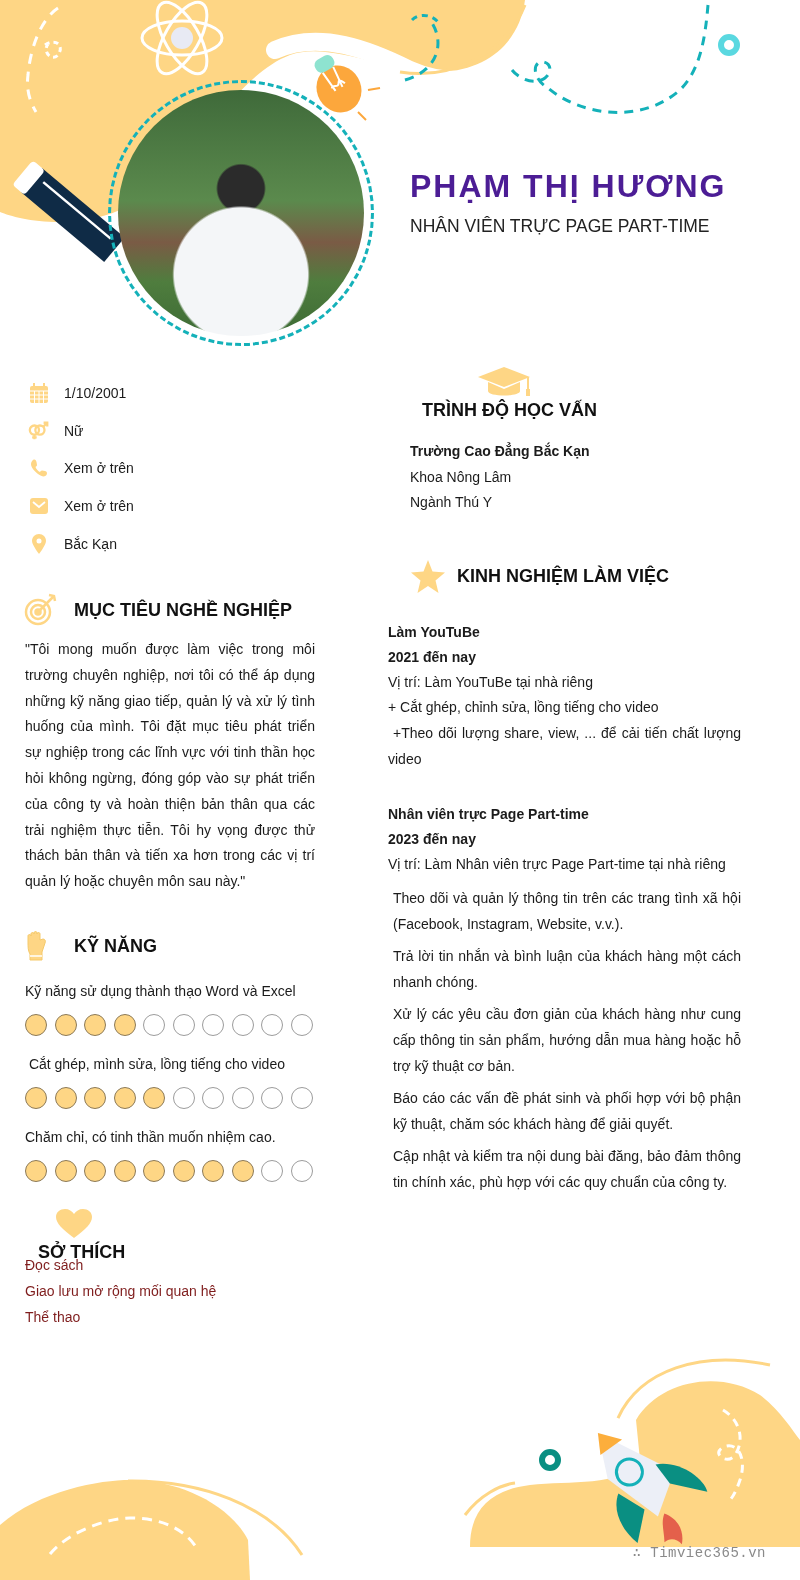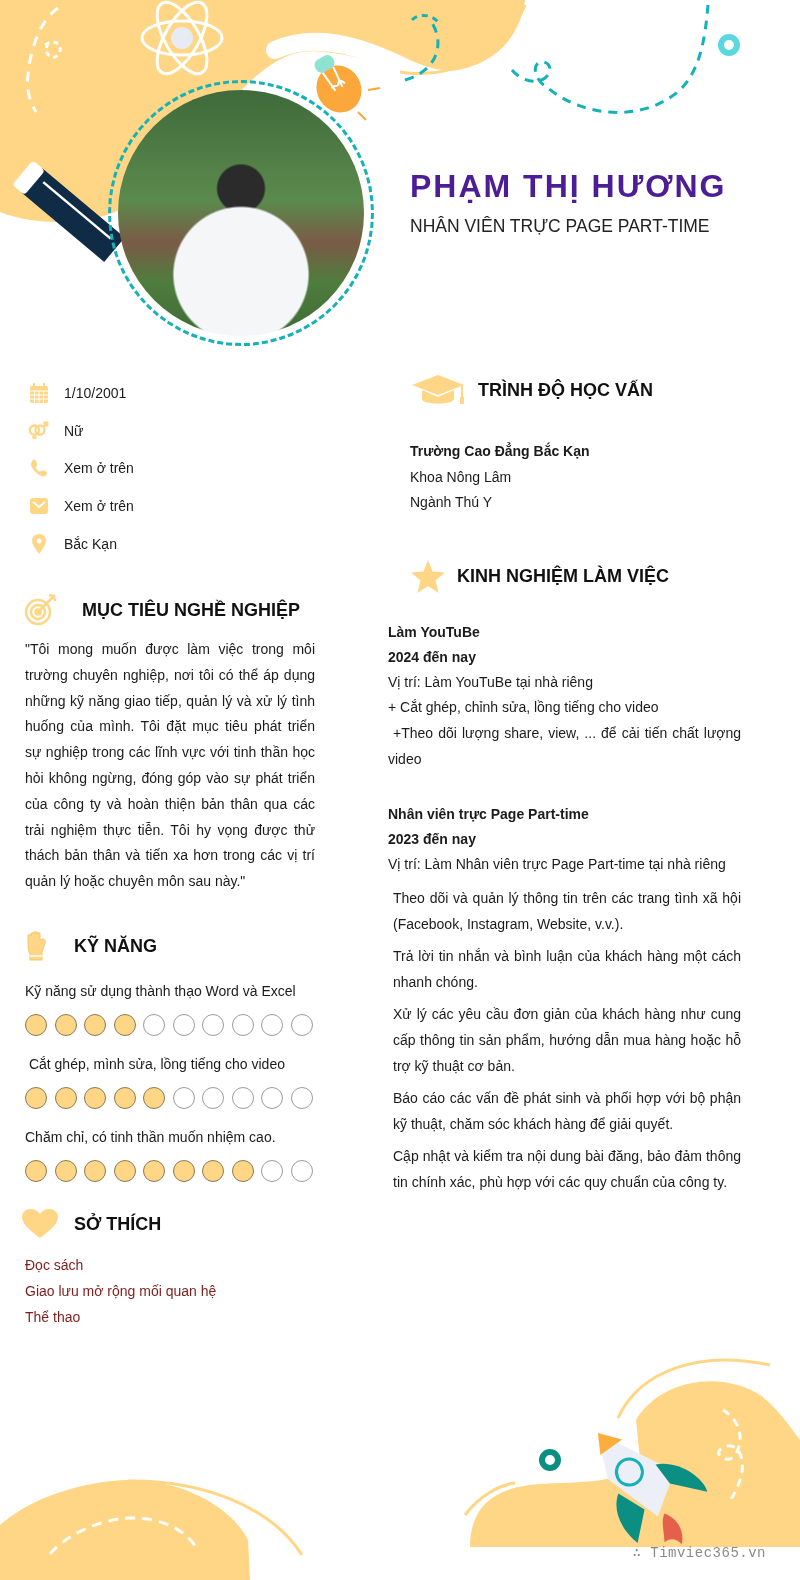--- a/index.html
+++ b/index.html
@@ -179,21 +179,21 @@
 <div class="sec-head" style="left:22px; top:592px;">
   <span class="sec-icon">
     <svg width="34" height="34" viewBox="0 0 34 34" fill="none" stroke="#fed685" stroke-width="2.5">
         <circle cx="15" cy="19" r="12"></circle>
         <circle cx="15" cy="19" r="7"></circle>
         <circle cx="15" cy="19" r="2.5" fill="#fed685"></circle>
         <line x1="15" y1="19" x2="31" y2="3"></line>
         <polyline points="26,2 31,3 32,8"></polyline>
       </svg>
   </span>
-  <span class="sec-title" style="margin-left:24px;">MỤC TIÊU NGHỀ NGHIỆP</span>
+  <span class="sec-title" style="margin-left:16px;">MỤC TIÊU NGHỀ NGHIỆP</span>
 </div>
 <div class="objective"> "Tôi mong muốn được làm việc trong môi trường chuyên nghiệp, nơi tôi có thể áp dụng những kỹ năng giao tiếp, quản lý và xử lý tình huống của mình. Tôi đặt mục tiêu phát triển sự nghiệp trong các lĩnh vực với tinh thần học hỏi không ngừng, đóng góp vào sự phát triển của công ty và hoàn thiện bản thân qua các trải nghiệm thực tiễn. Tôi hy vọng được thử thách bản thân và tiến xa hơn trong các vị trí quản lý hoặc chuyên môn sau này."</div>
 
 <div class="sec-head" style="left:20px; top:928px;">
   <span class="sec-icon">
     <svg width="26" height="32" viewBox="0 0 26 32">
         <path d="M3,12 L3,6 C3,4 6,4 6,6 L6,4 C6,2 9,2 9,4 L9,3 C9,1 12,1 12,3 L12,4 C12,2 15,2 15,4 L15,10 L18,9 C20,9 21,11 20,13 L17,22 L17,30 L5,30 L5,24 C3,21 3,17 3,12 Z" fill="#fed685" stroke="#f5c96a" stroke-width="1"></path>
         <line x1="5" y1="26" x2="17" y2="26" stroke="#fff" stroke-width="1.5"></line>
       </svg>
   </span>
@@ -234,35 +234,35 @@
       <span class="dot on"></span>
       <span class="dot on"></span>
       <span class="dot on"></span>
       <span class="dot on"></span>
       <span class="dot on"></span>
       <span class="dot"></span>
       <span class="dot"></span>
     </div>
 </div>
 
-<div class="sec-head" style="left:22px; top:1206px;">
+<div class="sec-head" style="left:22px; top:1206px;flex-direction:column;">
   <span class="sec-icon">
     <svg width="36" height="30" viewBox="0 0 36 30">
         <path d="M18,29 C6,20 0,14 0,8 C0,3 4,0 9,0 C13,0 16,2 18,5 C20,2 23,0 27,0 C32,0 36,3 36,8 C36,14 30,20 18,29 Z" fill="#fed685"></path>
       </svg>
   </span>
   <span class="sec-title" style="margin-left:16px;">SỞ THÍCH</span>
 </div>
 <div class="hobbies">
   <div>Đọc sách</div>
   <div>Giao lưu mở rộng mối quan hệ</div>
   <div>Thể thao</div>
 </div>
 
-<div class="sec-head" style="left:410px; top:372px;">
+<div class="sec-head" style="left:410px; top:364px;flex-direction:column;">
   <span class="sec-icon" style="width:56px;">
     <svg width="56" height="34" viewBox="0 0 56 34">
         <polygon points="28,2 54,12 28,22 2,12" fill="#fed685"></polygon>
         <path d="M12,17 L12,26 C12,32 44,32 44,26 L44,17 L28,24 Z" fill="#fed685"></path>
         <line x1="52" y1="12" x2="52" y2="26" stroke="#fed685" stroke-width="2"></line>
         <rect x="50" y="24" width="4" height="7" fill="#fed685"></rect>
       </svg>
   </span>
   <span class="sec-title" style="margin-left:12px;">TRÌNH ĐỘ HỌC VẤN</span>
 </div>
@@ -276,21 +276,21 @@
   <span class="sec-icon">
     <svg width="34" height="33" viewBox="0 0 34 33">
         <polygon points="17,0 21.5,11.5 34,12.5 24.5,20.5 27.5,33 17,26 6.5,33 9.5,20.5 0,12.5 12.5,11.5" fill="#fed685"></polygon>
       </svg>
   </span>
   <span class="sec-title" style="margin-left:11px;">KINH NGHIỆM LÀM VIỆC</span>
 </div>
 <div class="exp">
   <div>
     <div class="bold">Làm YouTuBe</div>
-    <div class="bold">2024 đến nay</div>
+    <div class="bold">2021 đến nay</div>
     <div>Vị trí: Làm YouTuBe tại nhà riêng</div>
     <div>+ Cắt ghép, chỉnh sửa, lồng tiếng cho video</div>
     <div class="jus" style="white-space:pre-wrap; line-height:26px;"> +Theo dõi lượng share, view, ... để cải tiến chất lượng video</div>
   </div>
   <div class="gap"></div>
   <div>
     <div class="bold">Nhân viên trực Page Part-time</div>
     <div class="bold">2023 đến nay</div>
     <div style="margin-bottom:8px;">Vị trí: Làm Nhân viên trực Page Part-time tại nhà riêng</div>
     <div class="bullets">

